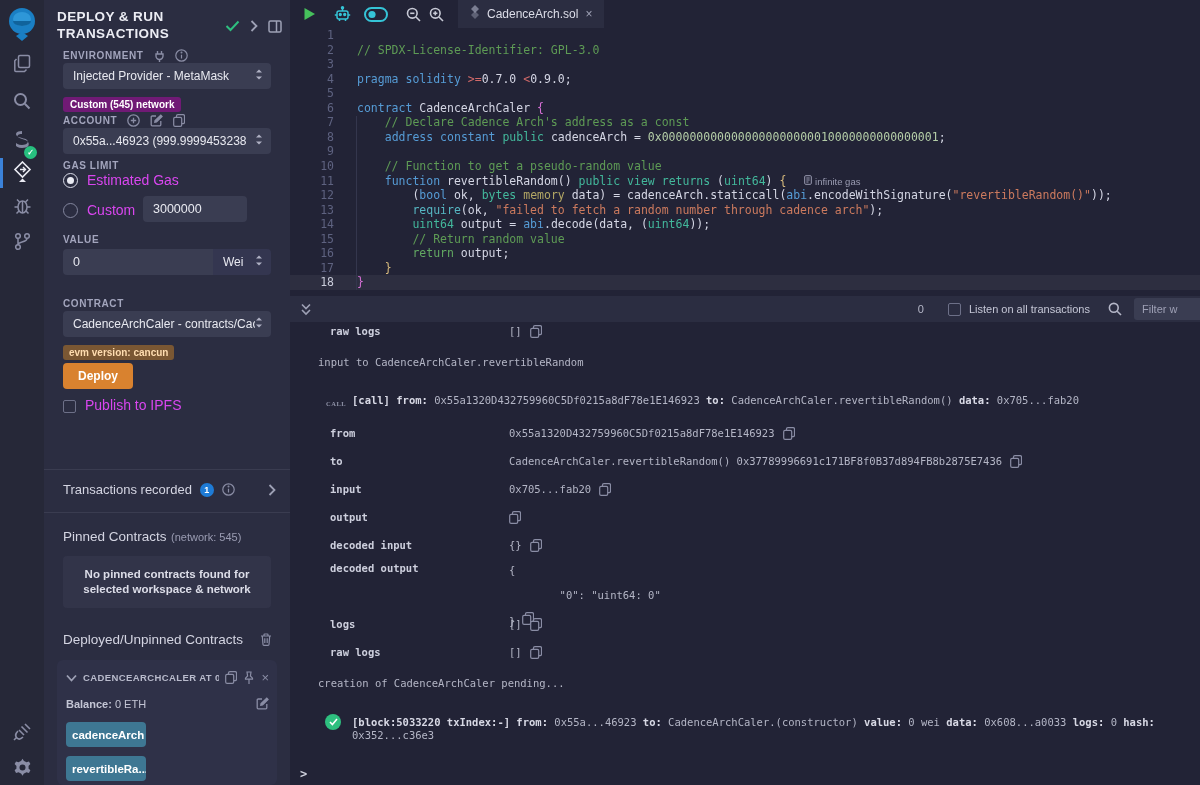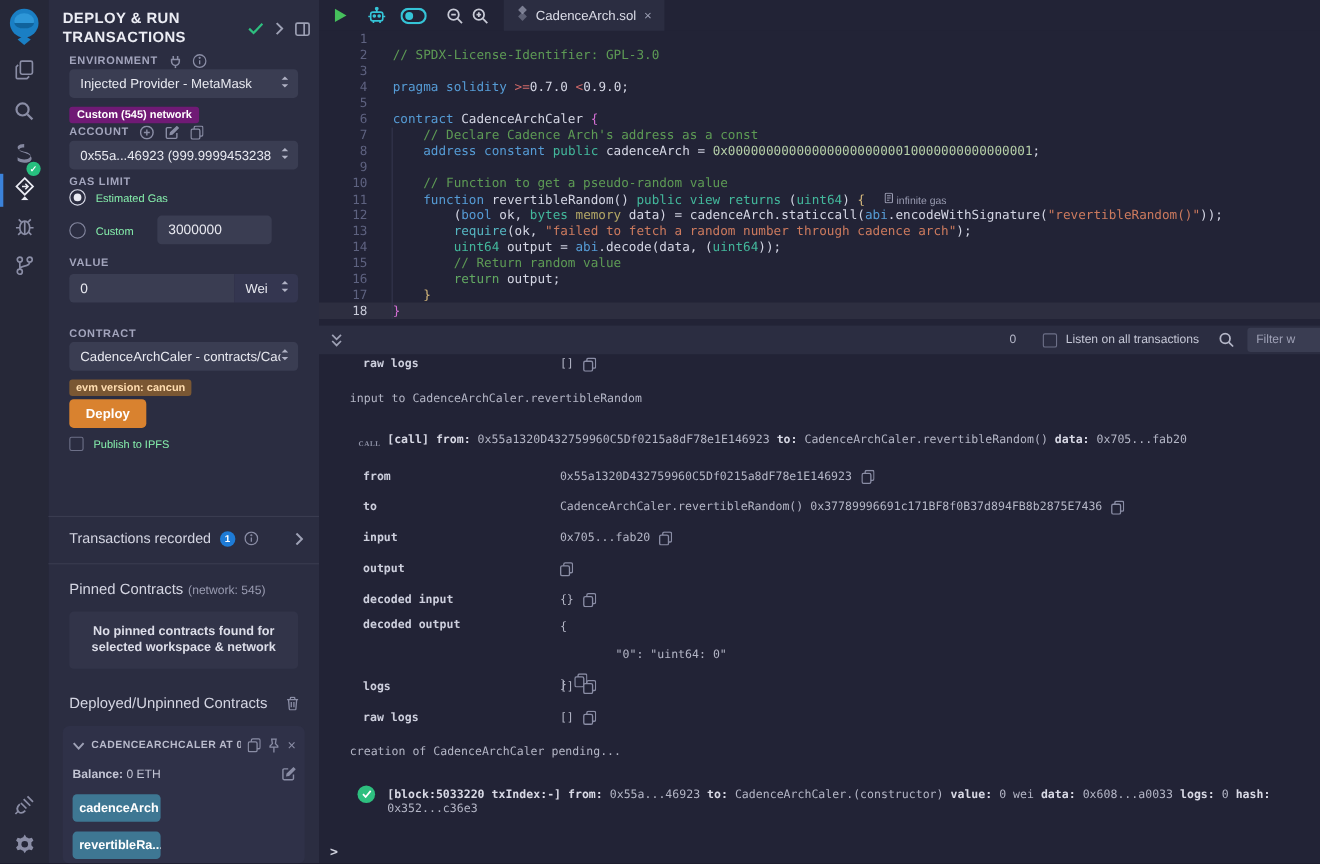--- a/index.html
+++ b/index.html
@@ -21,21 +21,21 @@
   .select .txt{flex:1;white-space:nowrap;overflow:hidden;}
   .inputbox{background:#3a3d52;border-radius:4px;height:26px;display:flex;align-items:center;
     padding:0 10px;font-size:12.5px;color:#e8e9f0;}
   .net-badge{display:inline-block;background:#701a75;color:#fff;font-size:10px;font-weight:bold;
     padding:2px 7px;border-radius:3px;}
   .evm-badge{display:inline-block;background:#7a5733;color:#ffddb0;font-size:10px;font-weight:bold;
     padding:2px 6px;border-radius:3px;}
   .radio{width:15px;height:15px;border-radius:50%;border:1px solid #83869e;box-sizing:border-box;flex:none;cursor:pointer;}
   .radio.sel{border-color:#d9dbe8;}
   .radio.sel::after{content:'';display:block;width:7px;height:7px;margin:3px;border-radius:50%;background:#e9eaf2;}
-  .rrow{display:flex;align-items:flex-end;gap:9px;font-size:10px;color:#86efac;}
+  .rrow{display:flex;align-items:flex-end;gap:9px;font-size:14px;color:#d946ef;}
   .cb{width:13px;height:13px;border:1px solid #6d7088;border-radius:2px;box-sizing:border-box;flex:none;cursor:pointer;}
   .btn-deploy{background:#d9822f;border:none;border-radius:4px;color:#fff;font-weight:bold;font-size:12px;
     width:70px;height:26px;cursor:pointer;}
   .btn-ataddr{background:#3e7793;border:none;border-radius:4px 0 0 4px;color:#c6dde8;font-weight:bold;
     font-size:11.5px;width:82px;height:27px;cursor:pointer;}
   .ataddr-input{background:#3a3d52;border:none;border-radius:0 4px 4px 0;height:27px;flex:1;
     font-size:10.5px;color:#e8e9f0;padding:0 8px;font-family:"Liberation Sans",sans-serif;}
   .ataddr-input::placeholder{color:#8f92a8;}
   .divider{position:absolute;left:0;right:0;height:1px;background:#3a3c50;}
   .sec-title{font-size:13px;color:#d4d5e2;}

